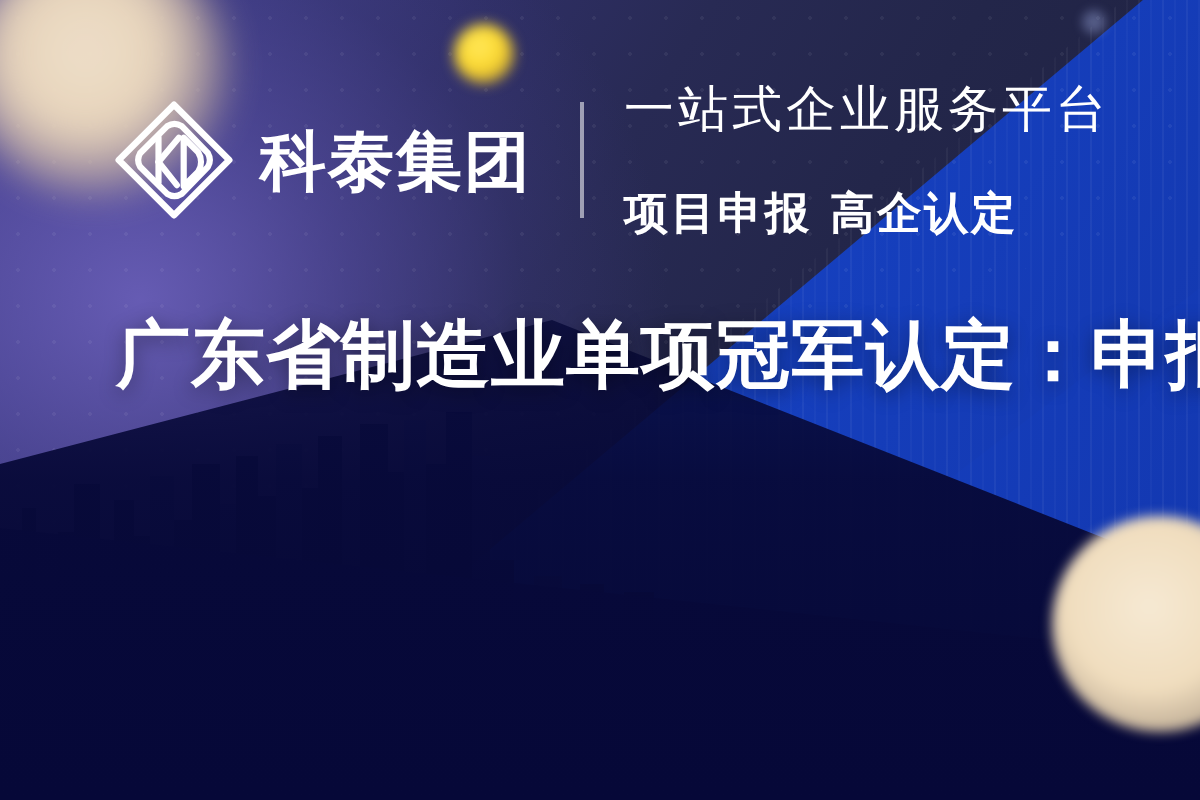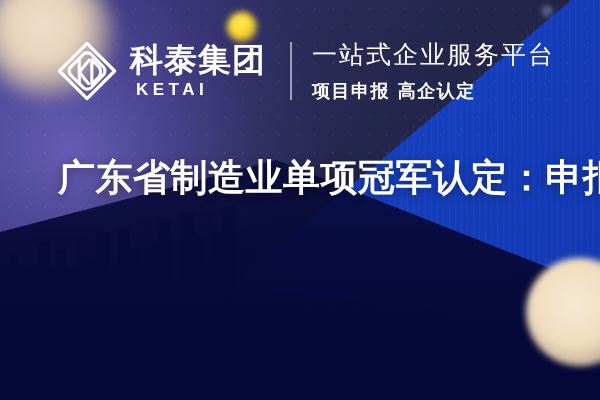--- a/index.html
+++ b/index.html
@@ -193,31 +193,31 @@
   }
 
   .vdivider {
     width: 2px;
     height: 58px;
     background: rgba(255,255,255,0.55);
     margin: 0 20px 0 24px;
     flex: 0 0 auto;
   }
 
-  .tagline { display: flex; flex-direction: column; gap: 8px; justify-content: space-between; }
+  .tagline { display: flex; flex-direction: column; gap: 21px; justify-content: space-between; }
   .tagline-main {
     font-size: 25px;
     font-weight: 400;
     color: #ffffff;
     letter-spacing: 2px;
     white-space: nowrap;
     font-family: "DejaVu Sans", "Liberation Sans", sans-serif;
   }
   .tagline-sub {
-    font-size: 18px;
+    font-size: 22px;
     font-weight: 700;
     color: #ffffff;
     letter-spacing: 1.5px;
     white-space: nowrap;
     font-family: "DejaVu Serif", "Liberation Serif", serif;
   }
 
   
   .headline {
     position: absolute;
@@ -315,25 +315,20 @@
       <svg class="logo-mark" viewBox="0 0 64 64">
         <path d="M32 3.5 L60.5 32 L32 60.5 L3.5 32 Z" fill="none" stroke="#ffffff" stroke-width="3.4" stroke-linejoin="round" stroke-linecap="round" transform="translate(0,0)" rx="6" style="paint-order:stroke"></path>
         <path d="M14.5 28.5 L28.5 14.5 A7 7 0 0 1 36 14.5 L49.5 28.5 A7 7 0 0 1 49.5 35.5 L36 49.5 A7 7 0 0 1 28.5 49.5 L14.5 35.5 A7 7 0 0 1 14.5 28.5 Z" fill="none" stroke="#ffffff" stroke-width="3.2" stroke-linejoin="round"></path>
         <path d="M24 20.5 L24 43.5" fill="none" stroke="#ffffff" stroke-width="3.2" stroke-linecap="round"></path>
         <path d="M24 33 L34.5 20.5" fill="none" stroke="#ffffff" stroke-width="3.2" stroke-linecap="round"></path>
         <path d="M24 33 L33.5 45" fill="none" stroke="#ffffff" stroke-width="3.2" stroke-linecap="round"></path>
         <path d="M37 20.5 L37 45.5 L44.5 38 A9.5 9.5 0 0 0 44.5 28 Z" fill="none" stroke="#ffffff" stroke-width="3.2" stroke-linejoin="round"></path>
       </svg>
       <div class="logo-words">
         <div class="logo-cn">科泰集团</div>
-        <div class="logo-en-row">
-          <span class="rule"></span>
-          <span class="logo-en">KETAI</span>
-          <span class="rule"></span>
-        </div>
       </div>
     </div>
 
     <div class="vdivider"></div>
 
     <div class="tagline">
       <div class="tagline-main">一站式企业服务平台</div>
       <div class="tagline-sub">项目申报 高企认定</div>
     </div>
   </div>

